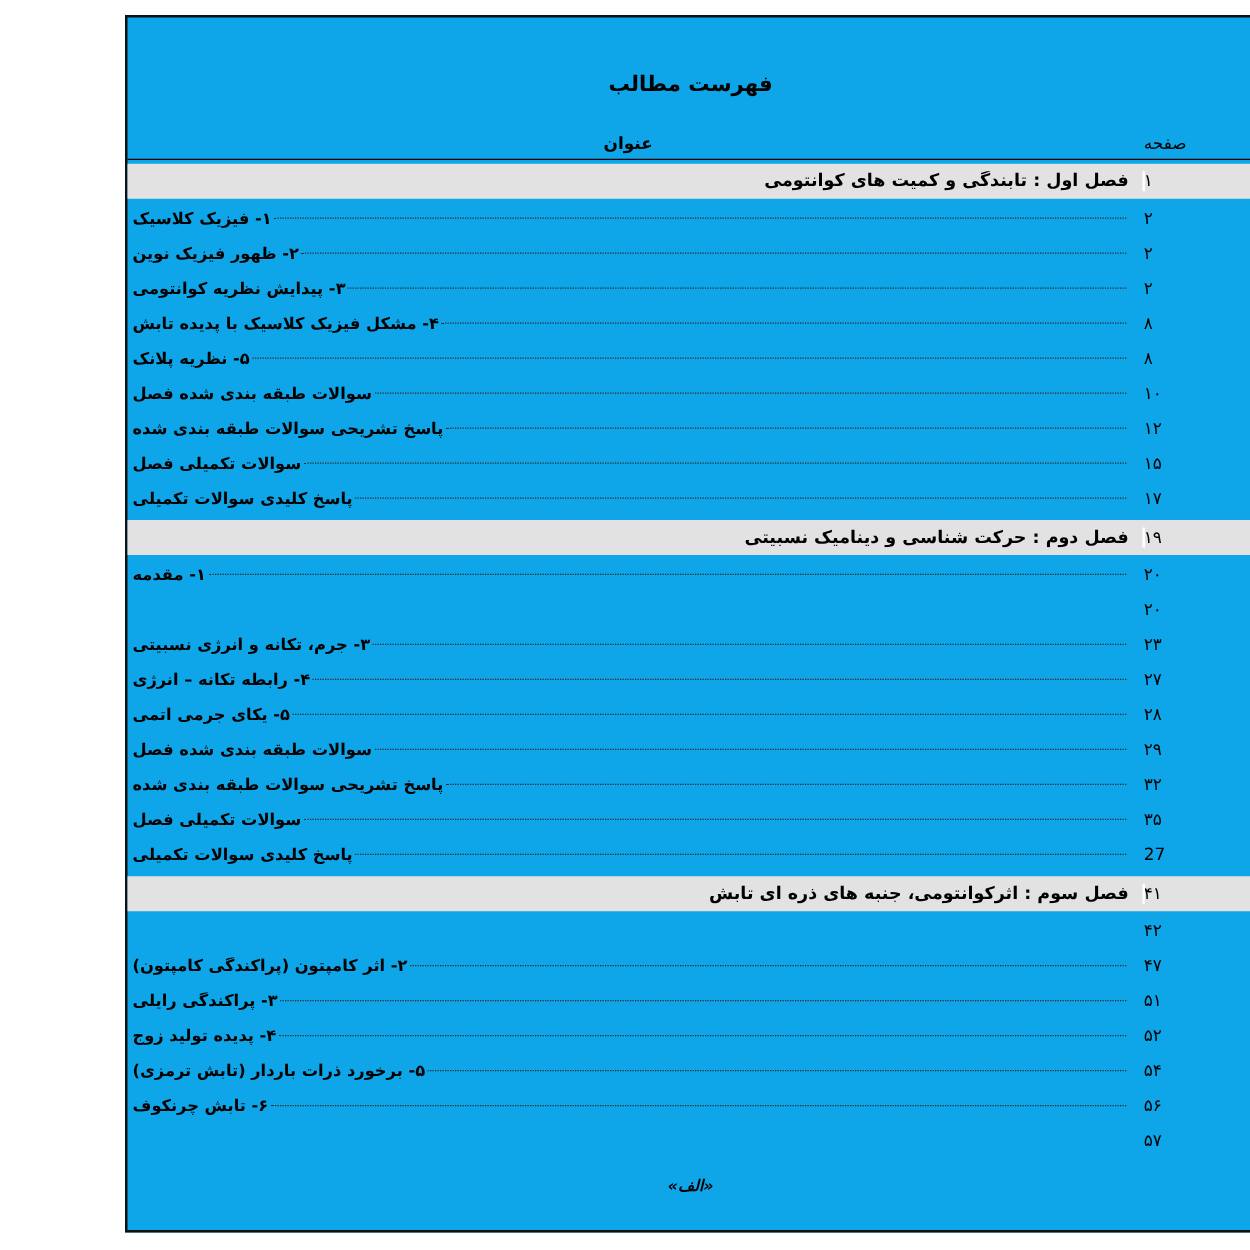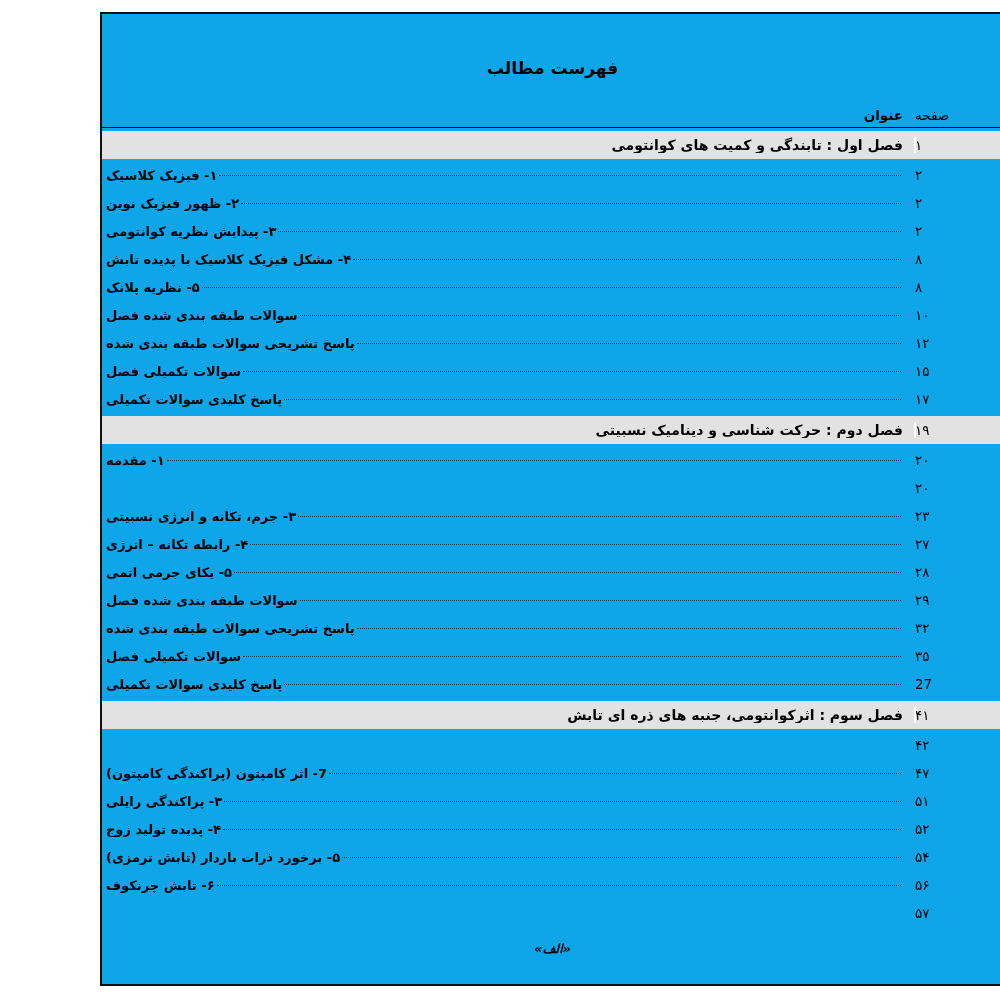--- a/index.html
+++ b/index.html
@@ -81,21 +81,21 @@
   }
 
   
   #header-row {
     height: 26px;
     border-bottom: 1.6px solid #000000;
     font-size: 13.5px;
     font-weight: bold;
   }
   #header-row .col-title {
-    justify-content: flex-start;
+    justify-content: center;
   }
 
   
   .chapter-row {
     height: 28px;
     margin-top: 3px;
     margin-bottom: 2px;
     background: #e2e2e2;
     position: relative;
   }
@@ -330,21 +330,21 @@
               <span>فصل سوم : اثرکوانتومی، جنبه های ذره ای تابش</span>
             </div>
           </div>
           <div class="row entry-row">
             <div class="col-page">۴۲</div>
           </div>
           <div class="row entry-row">
             <div class="col-page">۴۷</div>
             <div class="col-title">
               <span class="leader"></span>
-              <span class="entry-label">7- اثر کامپتون (پراکندگی کامپتون)</span>
+              <span class="entry-label">۲- اثر کامپتون (پراکندگی کامپتون)</span>
             </div>
           </div>
           <div class="row entry-row">
             <div class="col-page">۵۱</div>
             <div class="col-title">
               <span class="leader"></span>
               <span class="entry-label">۳- پراکندگی رایلی</span>
             </div>
           </div>
           <div class="row entry-row">

